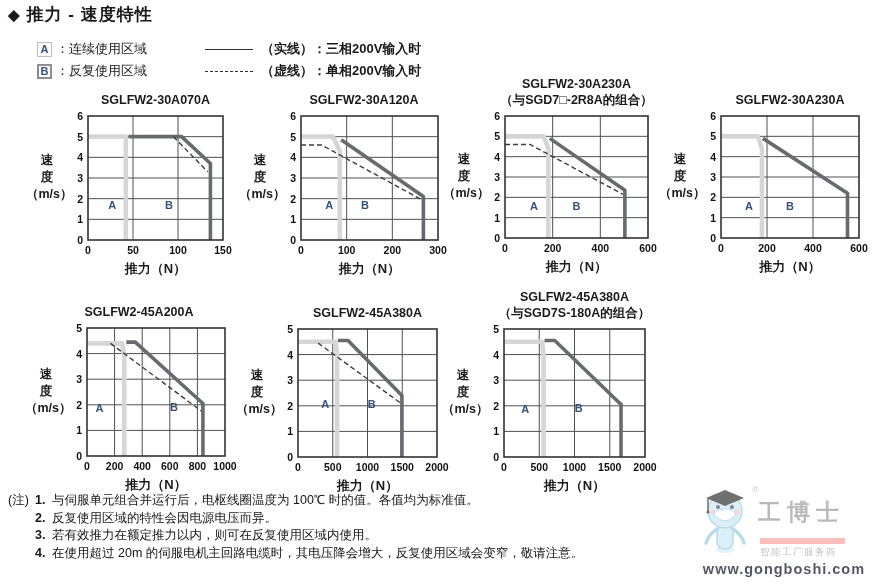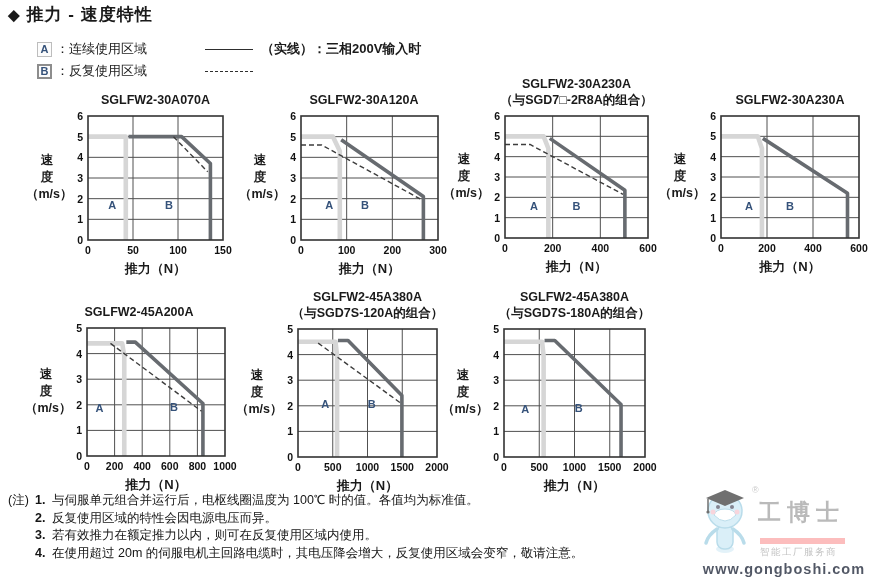--- a/index.html
+++ b/index.html
@@ -71,20 +71,21 @@
         <span class="legend-label">：反复使用区域</span>
       </div>
     </div>
   <div class="legend-lines">
       <div class="line-row">
         <span class="line-sample solid"></span>
         <span class="line-label">（实线）：三相200V输入时</span>
       </div>
       <div class="line-row">
         <span class="line-sample dashed"></span>
+        <span class="line-label">（虚线）：单相200V输入时</span>
       </div>
     </div>
 
   <div id="charts">
       <div class="chart" style="left: 26px; top: 66px; width: 221px; height: 216px;">
         <div class="c-title" style="left: 129.5px; bottom: 174px;">
           <div>SGLFW2-30A070A</div>
         </div>
         <div class="c-ylab" style="left: 0px; width: 42px; top: 86px;">速<br>度<br>（m/s）</div>
         <svg width="221" height="216" style="position: absolute; left: 0px; top: 0px;">
@@ -245,21 +246,20 @@
           <text x="117.2" y="192" text-anchor="middle" class="ticktext">400</text>
           <text x="144.8" y="192" text-anchor="middle" class="ticktext">600</text>
           <text x="172.4" y="192" text-anchor="middle" class="ticktext">800</text>
           <text x="200" y="192" text-anchor="middle" class="ticktext">1000</text>
         </svg>
         <div class="c-xlab" style="left: 131px; top: 198px;">推力（N）</div>
       </div>
       <div class="chart" style="left: 236px; top: 279px; width: 225px; height: 220px;">
         <div class="c-title" style="left: 131.5px; bottom: 178px;">
           <div>SGLFW2-45A380A</div>
-          <div>（与SGD7S-120A的组合）</div>
         </div>
         <div class="c-ylab" style="left: 0px; width: 42px; top: 88px;">速<br>度<br>（m/s）</div>
         <svg width="225" height="220" style="position: absolute; left: 0px; top: 0px;">
           <line x1="96.75" y1="178" x2="96.75" y2="50" stroke="#505050" stroke-width="1"></line>
           <line x1="131.5" y1="178" x2="131.5" y2="50" stroke="#505050" stroke-width="1"></line>
           <line x1="166.25" y1="178" x2="166.25" y2="50" stroke="#505050" stroke-width="1"></line>
           <line x1="62" y1="152.4" x2="201" y2="152.4" stroke="#505050" stroke-width="1"></line>
           <line x1="62" y1="126.8" x2="201" y2="126.8" stroke="#505050" stroke-width="1"></line>
           <line x1="62" y1="101.2" x2="201" y2="101.2" stroke="#505050" stroke-width="1"></line>
           <line x1="62" y1="75.6" x2="201" y2="75.6" stroke="#505050" stroke-width="1"></line>

